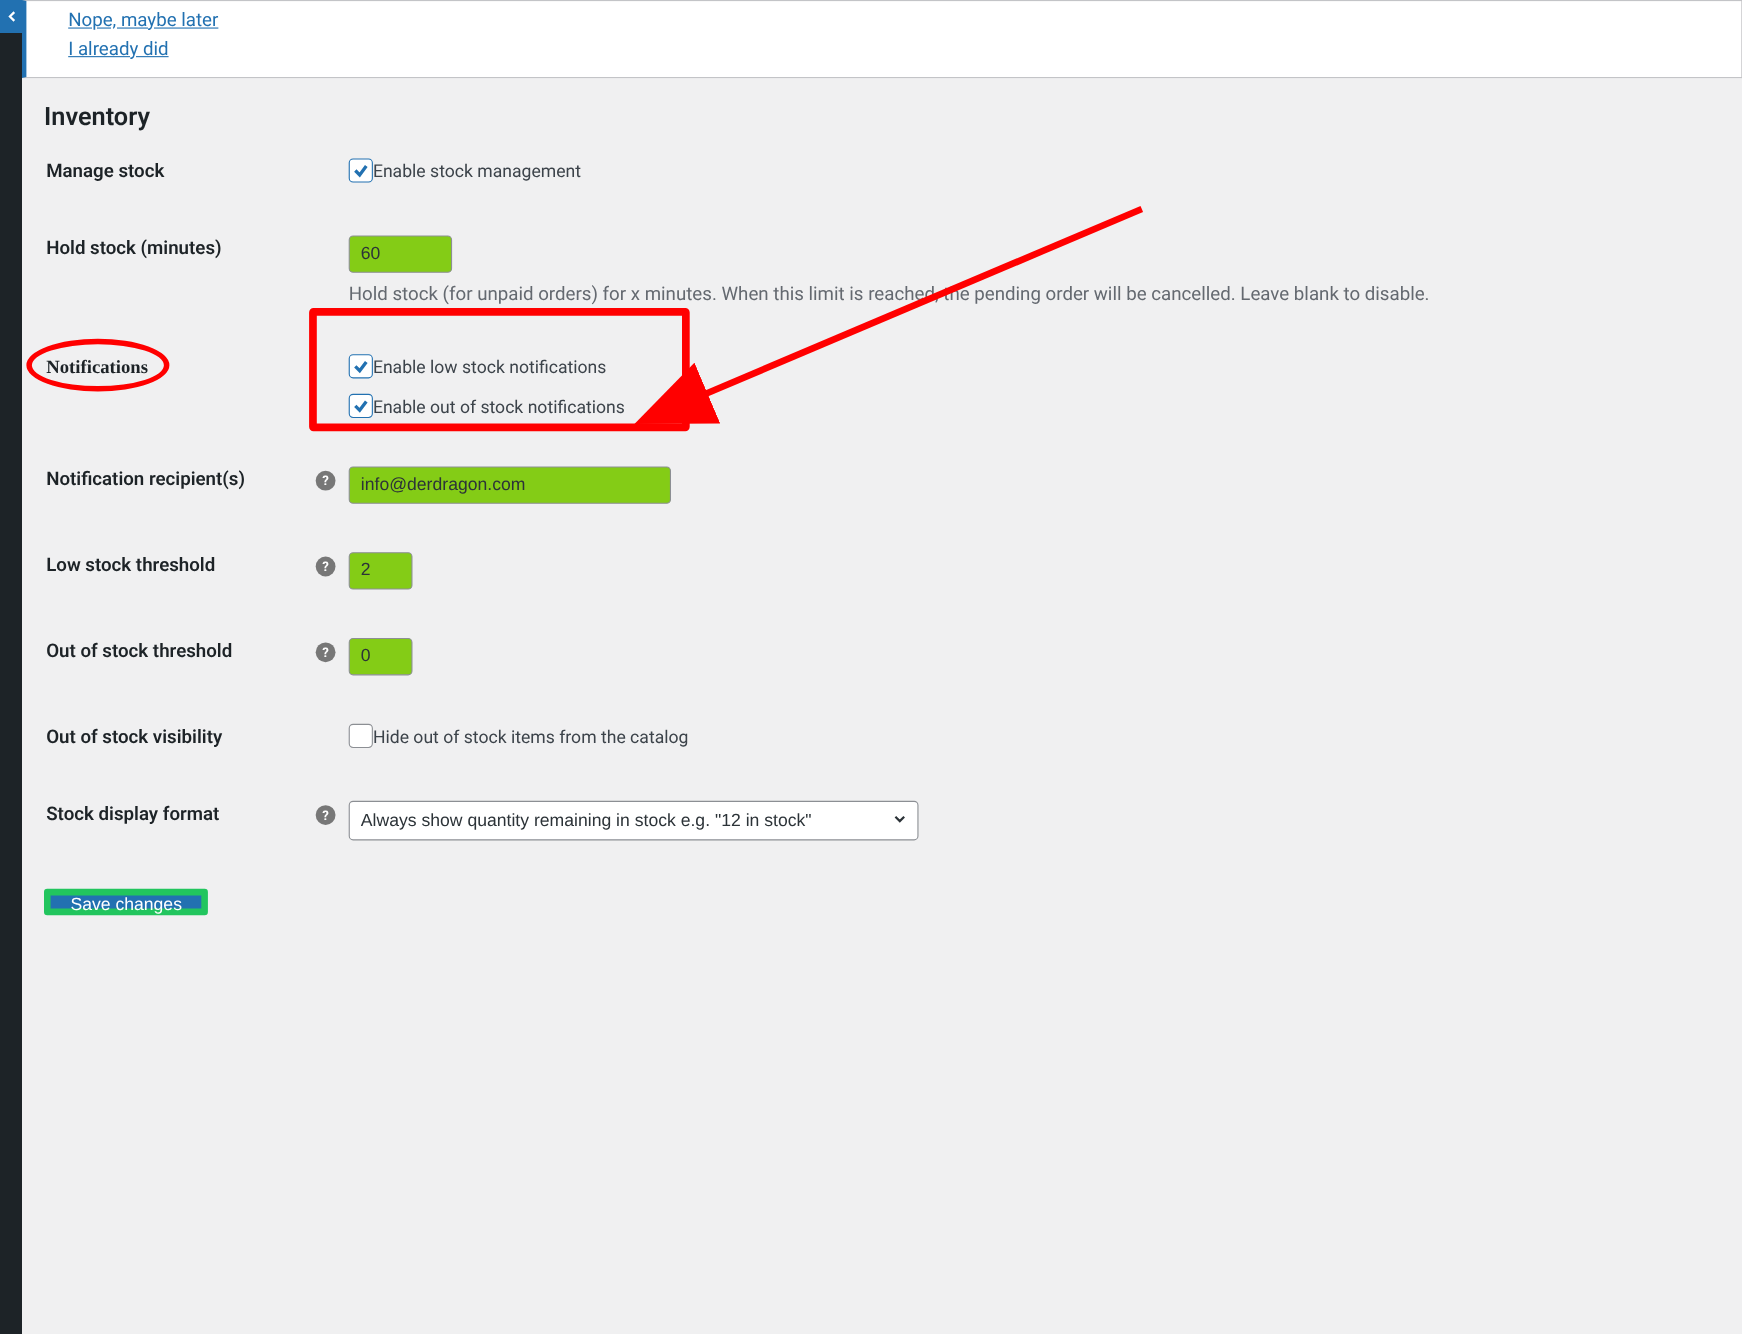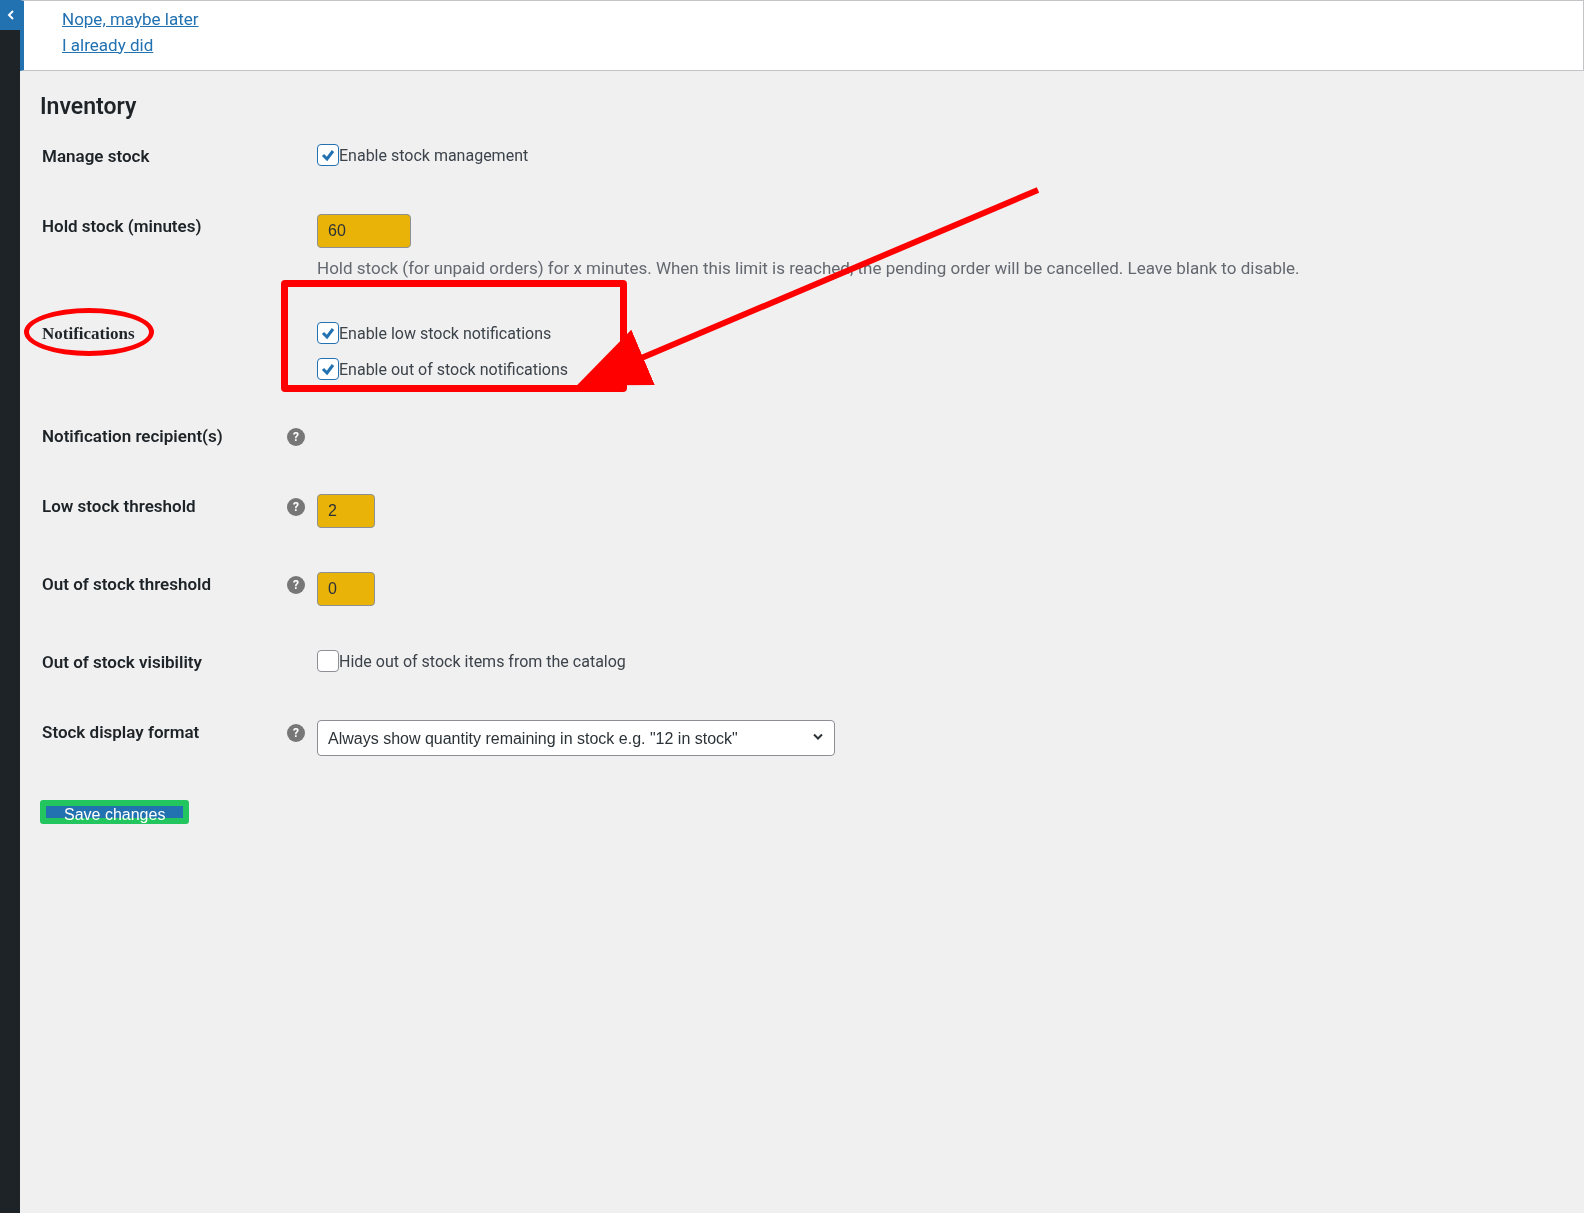--- a/index.html
+++ b/index.html
@@ -131,21 +131,21 @@
   border-color: #2271b1;
 }
 .cbox.checked svg {
   stroke: #2271b1;
   stroke-width: 3;
   fill: none;
 }
 input[type=text], input[type=email], input[type=number] {
   border: 1px solid #8c8f94;
   border-radius: 4px;
-  background: #eab308;
+  background: #84cc16;
   height: 34px;
   padding: 2px 10px;
   font-size: 16px;
   color: #2c3338;
 }
 .w-small { width: 94px; }
 .w-narrow { width: 58px; }
 .w-med { width: 293px; }
 .desc {
   margin-top: 10px;
@@ -280,20 +280,23 @@
         </div>
       </div>
     </div>
 
     
     <div class="form-row">
       <div class="form-label">Notification recipient(s)</div>
       <div class="form-help">
           <span class="help-icon">?</span>
         </div>
+      <div class="form-field">
+        <input type="text" class="w-med" value="info@derdragon.com" style="">
+      </div>
     </div>
 
     
     <div class="form-row">
       <div class="form-label">Low stock threshold</div>
       <div class="form-help">
           <span class="help-icon">?</span>
         </div>
       <div class="form-field">
         <input type="text" class="w-narrow" value="2" style="">

